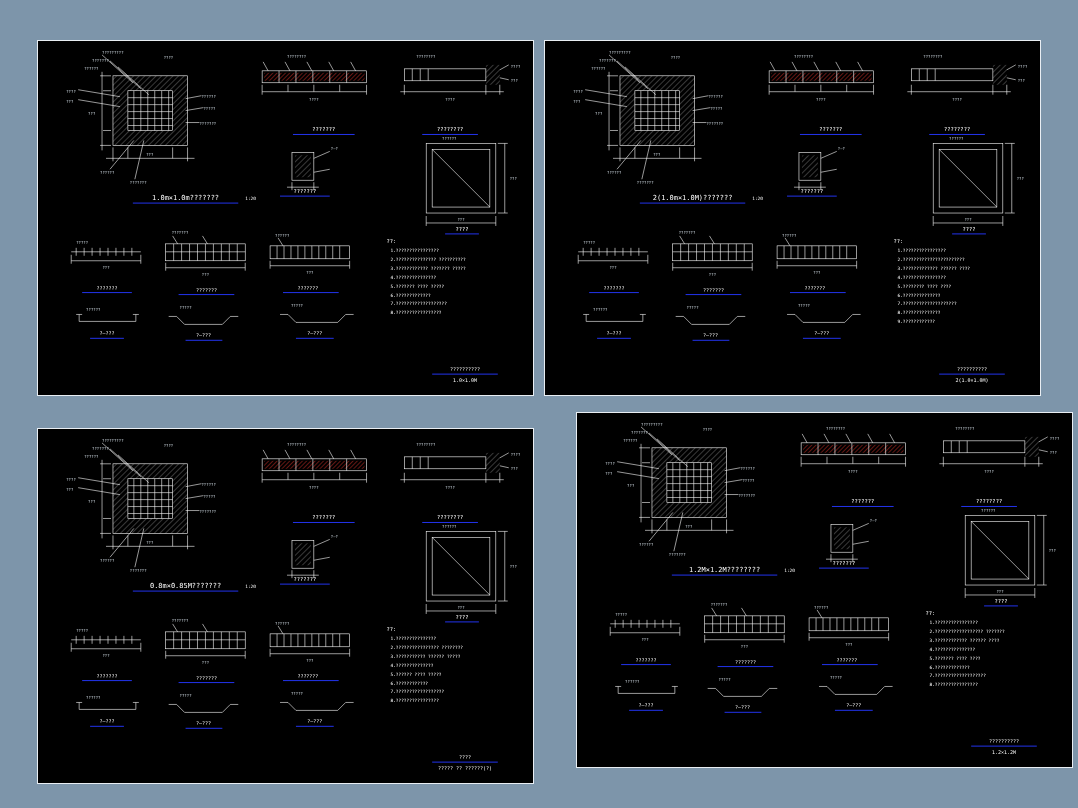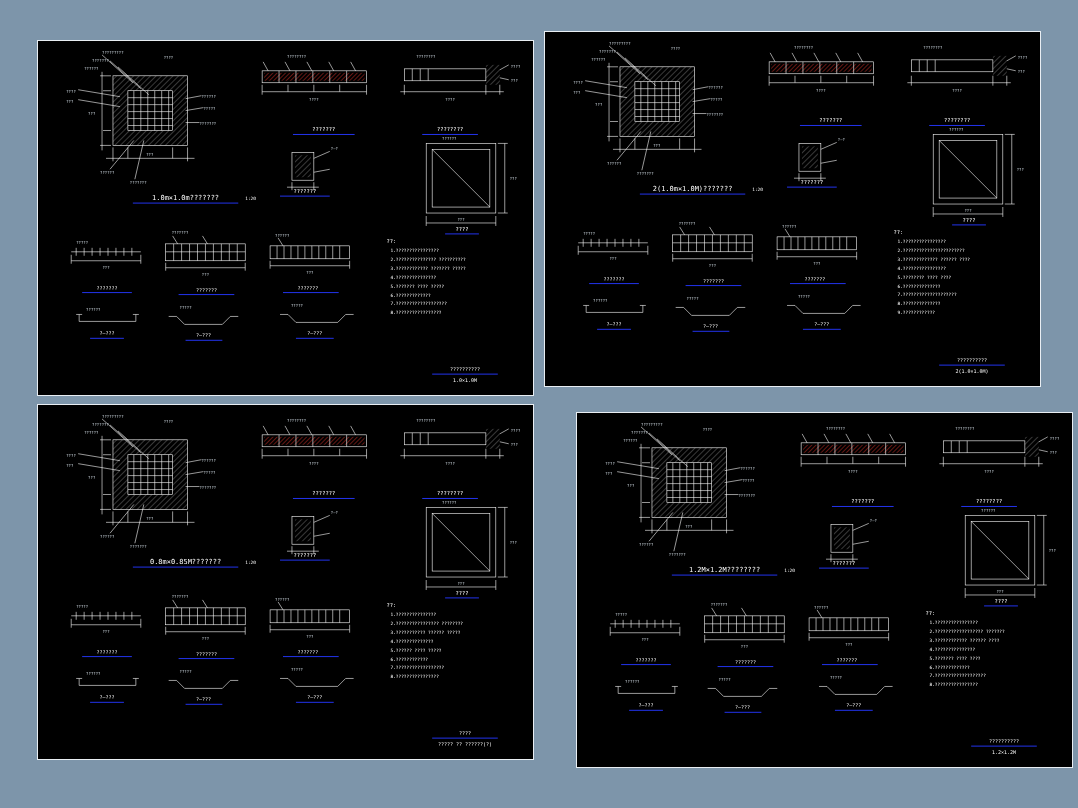--- a/index.html
+++ b/index.html
@@ -173,21 +173,21 @@
     <text class="t4" x="134" y="194">???????</text>
     <text class="t4" x="238" y="197">??????</text>
     <text class="t4" x="48" y="272">??????</text>
     <text class="t4" x="142" y="270">?????</text>
     <text class="t4" x="254" y="268">?????</text>
     <text class="t4 c" x="68" y="229">???</text>
     <text class="t4 c" x="168" y="236">???</text>
     <text class="t4 c" x="273" y="234">???</text>
   </svg>
 </div>
-    <div class="sheet" style="left: 544px; top: 31px;">
+    <div class="sheet" style="left: 544px; top: 40px;">
   <svg class="art" viewBox="0 0 497 356">
     <use href="#lw"></use>
 
     <text class="t7 c" x="148" y="160">2(1.0m×1.0M)???????</text>
     <text class="t45" x="208" y="160">1:20</text>
 
     <text class="t55 c" x="287" y="91">???????</text>
     <text class="t55 c" x="268" y="153">???????</text>
     <text class="t55 c" x="414" y="91">????????</text>
     <text class="t55 c" x="426" y="191">????</text>
@@ -240,21 +240,21 @@
     <text class="t4" x="134" y="194">???????</text>
     <text class="t4" x="238" y="197">??????</text>
     <text class="t4" x="48" y="272">??????</text>
     <text class="t4" x="142" y="270">?????</text>
     <text class="t4" x="254" y="268">?????</text>
     <text class="t4 c" x="68" y="229">???</text>
     <text class="t4 c" x="168" y="236">???</text>
     <text class="t4 c" x="273" y="234">???</text>
   </svg>
 </div>
-    <div class="sheet" style="left: 37px; top: 404px; text-align: right;">
+    <div class="sheet" style="left: 37px; top: 428px; text-align: right;">
   <svg class="art" viewBox="0 0 497 356">
     <use href="#lw"></use>
 
     <text class="t7 c" x="148" y="160">0.8m×0.85M???????</text>
     <text class="t45" x="208" y="160">1:20</text>
 
     <text class="t55 c" x="287" y="91">???????</text>
     <text class="t55 c" x="268" y="153">???????</text>
     <text class="t55 c" x="414" y="91">????????</text>
     <text class="t55 c" x="426" y="191">????</text>

